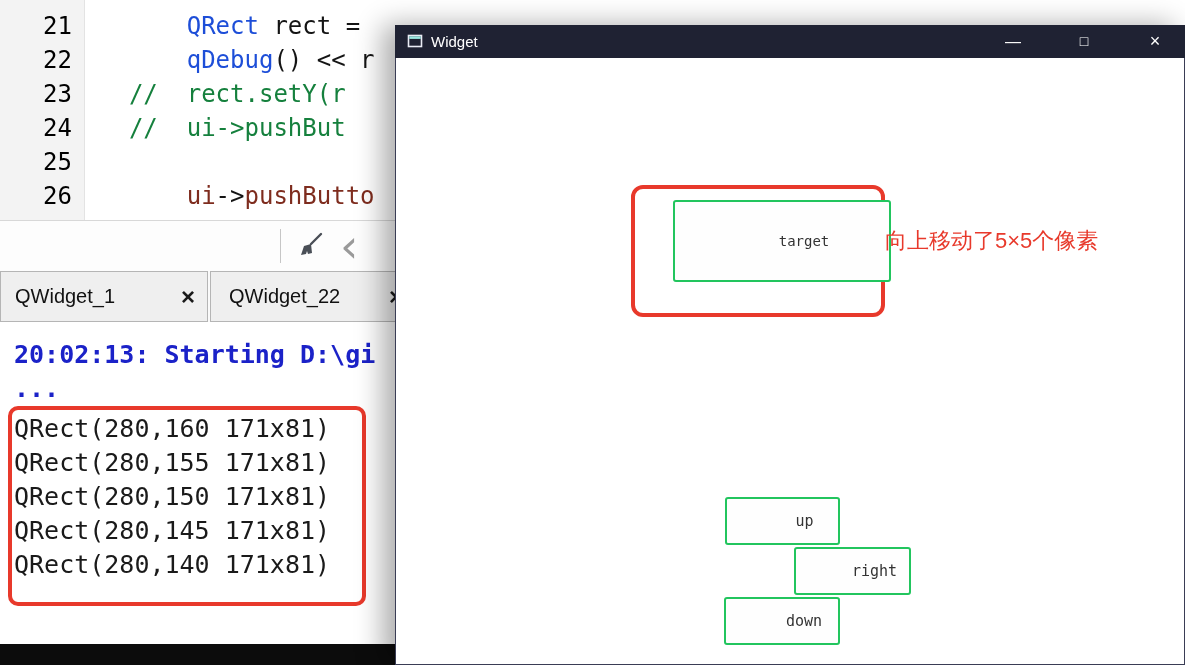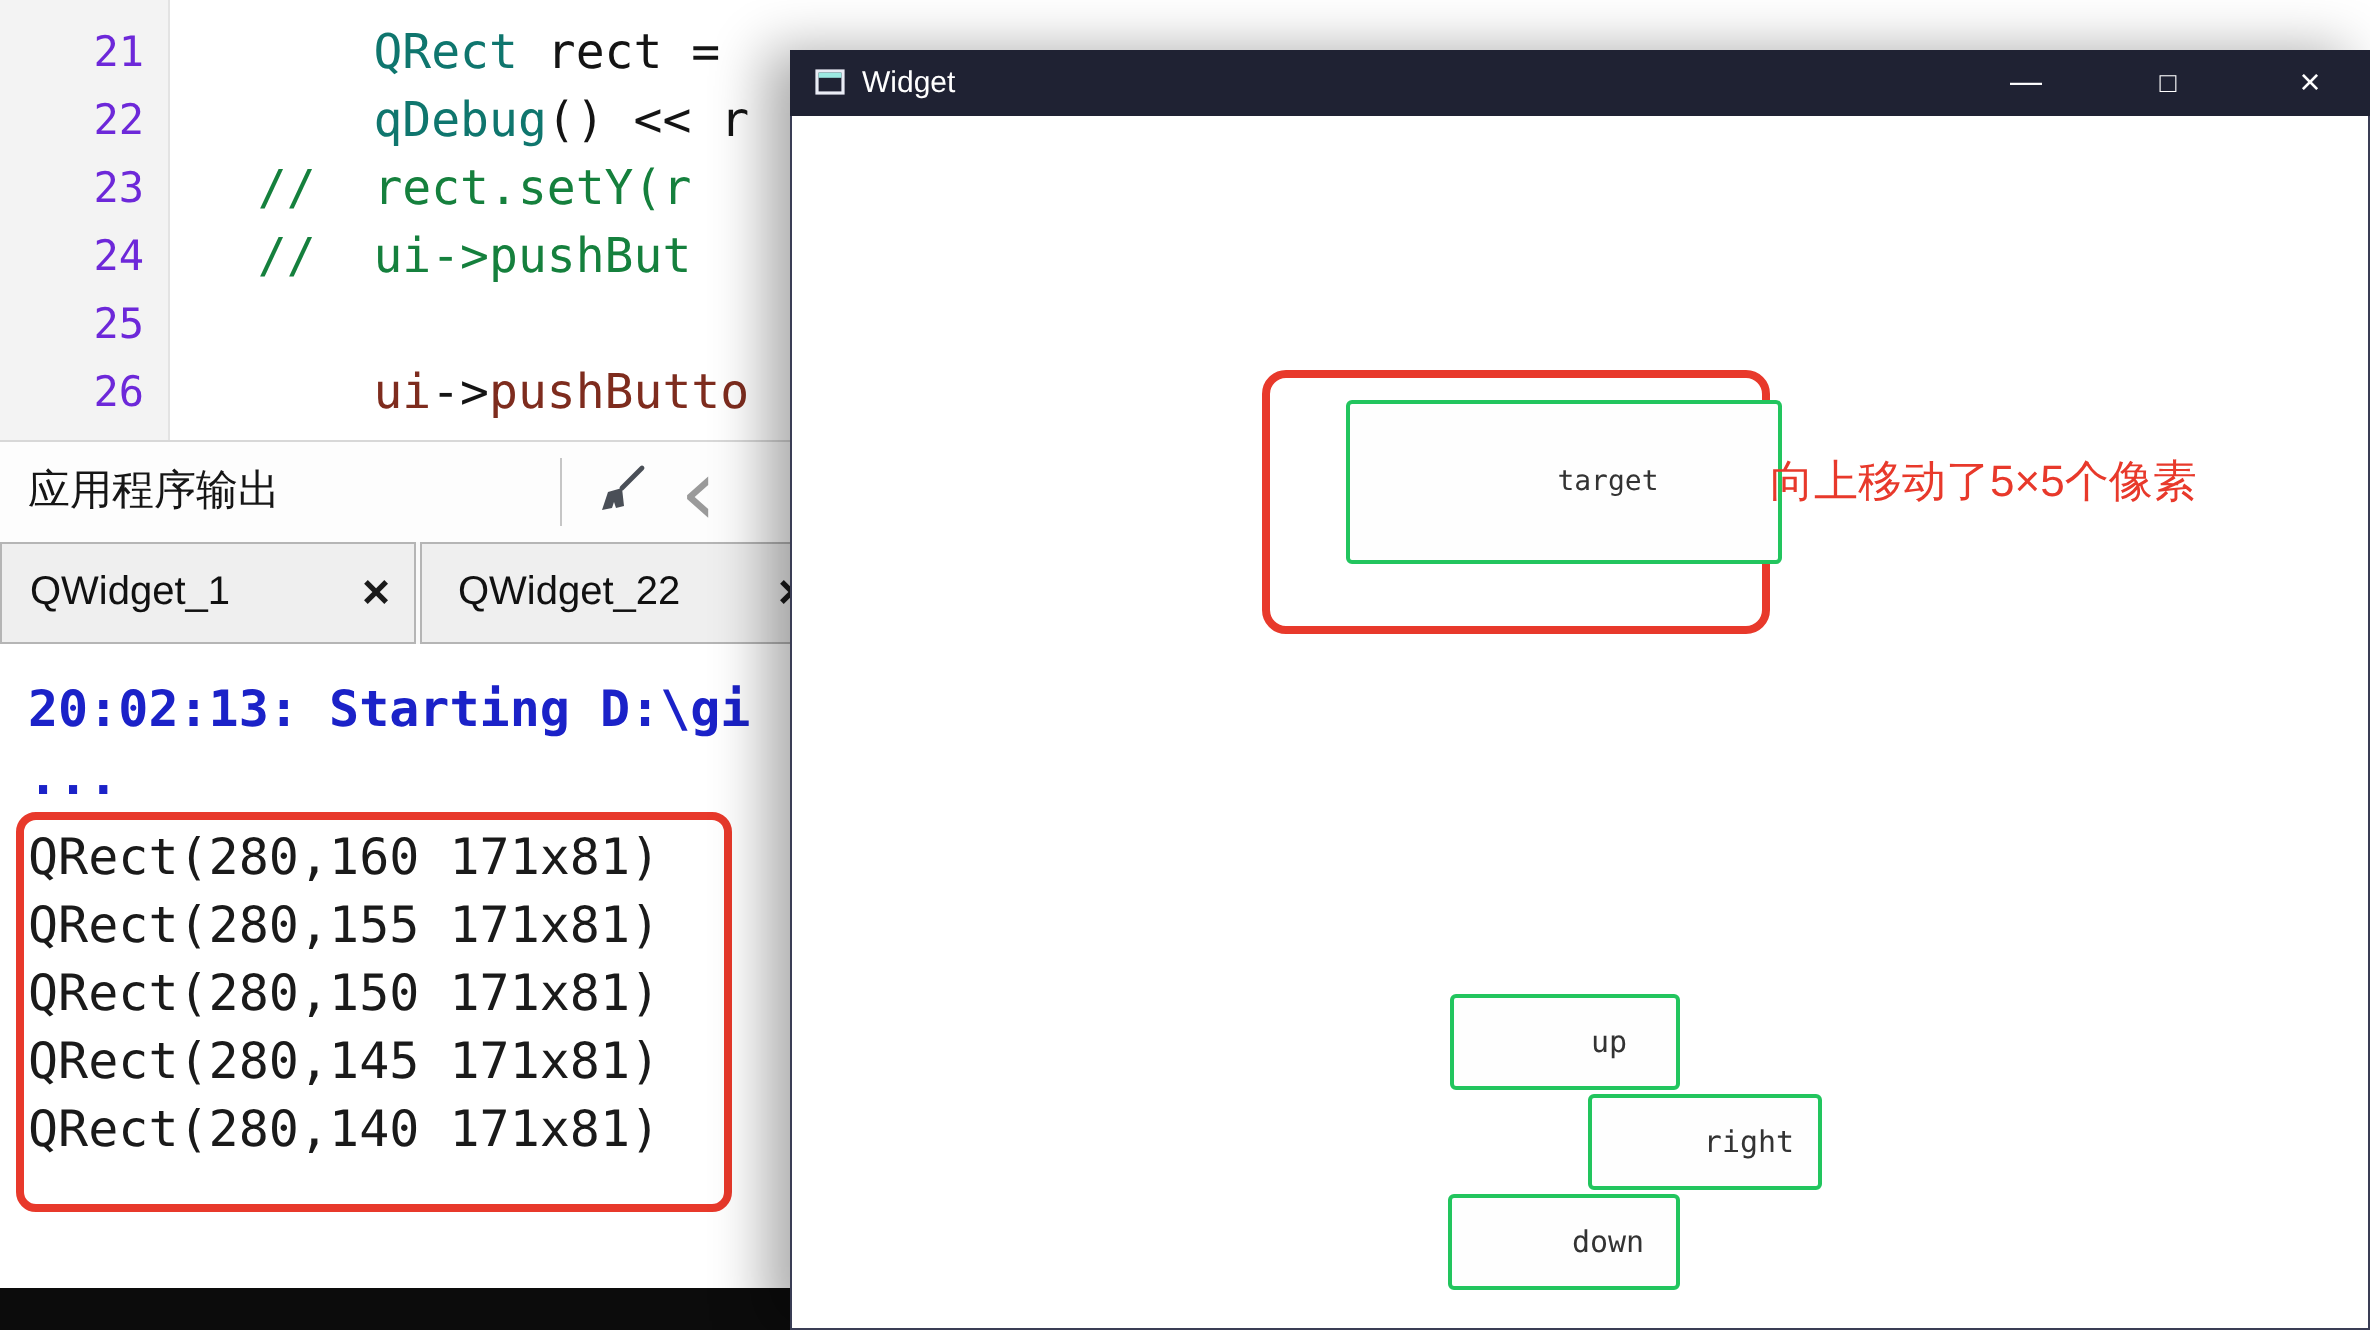--- a/index.html
+++ b/index.html
@@ -3,24 +3,24 @@
 <meta charset="utf-8">
 <style>
   html,body{margin:0;padding:0;background:#ddd;}
   .stage{position:relative;width:1185px;height:665px;overflow:hidden;background:#ffffff;
          font-family:"Liberation Sans",sans-serif;}
 
   
   .editor{position:absolute;left:0;top:0;width:1185px;height:220px;background:#fff;}
   .gutter{position:absolute;left:0;top:0;width:84px;height:220px;background:#f3f3f3;border-right:1px solid #e3e3e3;}
   .ln{position:absolute;right:12px;width:60px;text-align:right;height:34px;line-height:34px;
-      font-family:"DejaVu Sans Mono",monospace;font-size:21px;color:#6d28d9;}
+      font-family:"DejaVu Sans Mono",monospace;font-size:24px;color:#000000;}
   .code-line{position:absolute;left:100px;height:34px;line-height:34px;white-space:pre;
       font-family:"DejaVu Sans Mono",monospace;font-size:24px;color:#141414;}
-  .tok-type{color:#0f766e;}
+  .tok-type{color:#1d4ed8;}
   .tok-comment{color:#15803d;}
   .tok-field{color:#7e2c1e;}
 
   
   .toolbar{position:absolute;left:0;top:220px;width:1185px;height:50px;background:#fdfdfd;
            border-top:1px solid #d8d8d8;border-bottom:1px solid #c9c9c9;}
   .toolbar-title{position:absolute;left:14px;top:0;height:50px;line-height:50px;font-size:21px;color:#161616;}
   .vsep{position:absolute;left:280px;top:8px;width:1px;height:34px;background:#c6c6c6;}
   .broom-btn{position:absolute;left:292px;top:8px;width:38px;height:36px;display:flex;align-items:center;justify-content:center;}
   .chevron{position:absolute;left:340px;top:0px;height:50px;line-height:50px;font-size:46px;color:#9a9a9a;
@@ -86,21 +86,20 @@
     </div>
     <div class="code-line" style="top:9px"><span class="tok-type">      QRect</span><span> rect =</span></div>
     <div class="code-line" style="top:43px"><span class="tok-type">      qDebug</span><span>() &lt;&lt; r</span></div>
     <div class="code-line" style="top:77px"><span class="tok-comment">  //  rect.setY(r</span></div>
     <div class="code-line" style="top:111px"><span class="tok-comment">  //  ui-&gt;pushBut</span></div>
     <div class="code-line" style="top:145px"><span></span></div>
     <div class="code-line" style="top:179px"><span class="tok-field">      ui</span><span>-&gt;</span><span class="tok-field">pushButto</span></div>
   </div>
 
   <div class="toolbar">
-    <div class="toolbar-title">应用程序输出</div>
     <div class="vsep"></div>
     <div class="broom-btn">
       <span>
         <svg width="30" height="30" viewBox="0 0 30 30">
           <line x1="25" y1="4" x2="15" y2="14" stroke="#4a4f57" stroke-width="2.4" stroke-linecap="round"></line>
           <path d="M15 14 L8 16 L5 25 L10 24 L11 21 L12 24 L16 23 Z" fill="#4a4f57"></path>
         </svg>
       </span>
     </div>
     <div class="chevron">‹</div>

